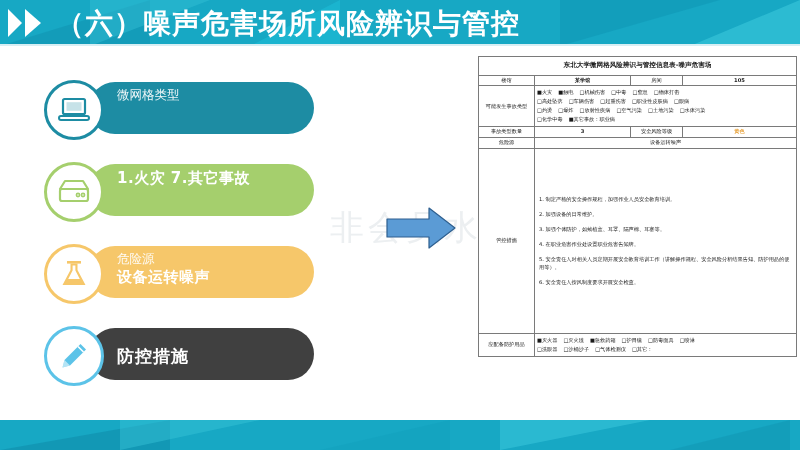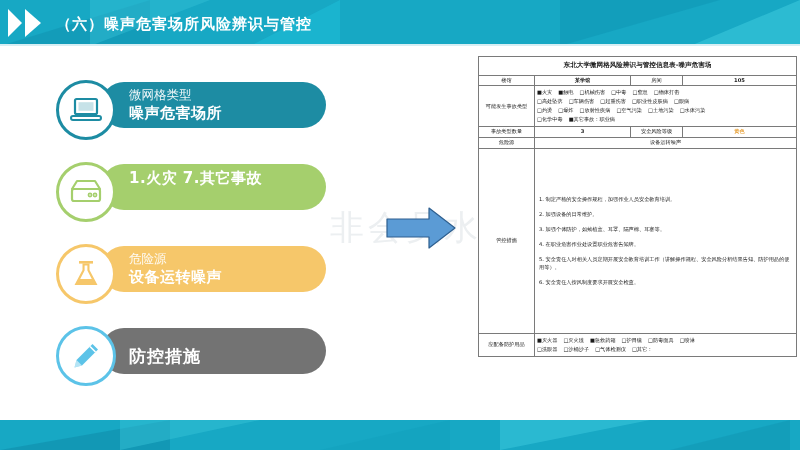--- a/index.html
+++ b/index.html
@@ -20,34 +20,34 @@
   .b4{border-right:160px solid transparent;border-top:46px solid #0e93b2;left:560px;top:0;}
   .b5{border-left:110px solid transparent;border-bottom:46px solid #46d2e4;left:690px;top:0;}
   .banner-underline{position:absolute;left:0;top:44px;width:800px;height:2px;background:#d7eef3;}
 
   .logo{position:absolute;left:8px;top:9px;width:40px;height:28px;}
   .logo .lt{position:absolute;width:0;height:0;border-top:14px solid transparent;border-bottom:14px solid transparent;border-left:14px solid #ffffff;left:0;top:0;}
   .logo .rt{position:absolute;width:0;height:0;border-top:14px solid transparent;border-bottom:14px solid transparent;border-left:16px solid #ffffff;left:17px;top:0;}
 
   .title{
     position:absolute;left:56px;top:6px;height:36px;line-height:36px;
-    color:#ffffff;font-size:15px;font-weight:bold;letter-spacing:1px;white-space:nowrap;
+    color:#ffffff;font-size:28px;font-weight:bold;letter-spacing:1px;white-space:nowrap;
   }
 
   
   .footband{position:absolute;left:0;top:420px;width:800px;height:30px;background:#17a8c4;overflow:hidden;}
   .footband .tri{position:absolute;width:0;height:0;opacity:.45;}
   .f1{border-left:170px solid transparent;border-bottom:30px solid #0d86a4;left:0;top:0;}
   .f2{border-right:140px solid transparent;border-top:30px solid #39c6da;left:120px;top:0;}
   .f3{border-left:130px solid transparent;border-bottom:30px solid #11a0bd;left:320px;top:0;}
   .f4{border-right:150px solid transparent;border-top:30px solid #43cfe2;left:500px;top:0;}
   .f5{border-left:120px solid transparent;border-bottom:30px solid #0f93b0;left:670px;top:0;}
 
   
-  .card{position:absolute;height:46px;border-radius:28px;left:101px;width:225px;}
+  .card{position:absolute;height:52px;border-radius:28px;left:89px;width:225px;}
   .card .body{position:absolute;inset:0;border-radius:28px;}
   .card .circle{
     position:absolute;left:-45px;top:-2px;width:60px;height:60px;border-radius:50%;
     background:#ffffff;border:3px solid currentColor;box-sizing:border-box;
   }
   .card .txt{position:absolute;left:28px;top:4px;right:8px;}
   .card .lbl{font-size:12.5px;line-height:17px;color:#ffffff;opacity:.92;}
   .card .val{font-size:15px;line-height:21px;color:#ffffff;font-weight:bold;letter-spacing:.5px;}
   .card .val.single{font-size:17px;line-height:48px;letter-spacing:1px;}
 
@@ -100,21 +100,20 @@
       <div class="rt"></div>
     </div>
     <div class="title">（六）噪声危害场所风险辨识与管控</div>
   </div>
   <div class="banner-underline"></div>
 
   <div class="card c1">
     <div class="body" style="background: rgb(29, 140, 163);">
       <div class="txt">
         <div class="lbl">微网格类型</div>
-        <div class="val">噪声危害场所</div>
       </div>
     </div>
     <div class="circle" style="color: rgb(29, 140, 163);">
       <svg class="ico" width="32" height="26" viewBox="0 0 32 26">
         <rect x="5" y="2" width="22" height="15" rx="1.5" fill="none" stroke="currentColor" stroke-width="2.2"></rect>
         <rect x="8.5" y="5.2" width="15" height="8.6" fill="currentColor" opacity="0.25"></rect>
         <rect x="1" y="19" width="30" height="4" rx="2" fill="none" stroke="currentColor" stroke-width="2"></rect>
       </svg>
     </div>
   </div>
@@ -145,21 +144,21 @@
     <div class="circle" style="color: rgb(246, 199, 106);">
       <svg class="ico" width="30" height="30" viewBox="0 0 30 30">
         <rect x="8" y="2" width="14" height="2.6" fill="currentColor"></rect>
         <path d="M11.5 4.6 L11.5 11 L3.5 26 L26.5 26 L18.5 11 L18.5 4.6 Z" fill="currentColor"></path>
         <path d="M13.6 6.4 L13.6 11.6 L9.2 20 L20.8 20 L16.4 11.6 L16.4 6.4 Z" fill="#ffffff"></path>
       </svg>
     </div>
   </div>
 
   <div class="card c4">
-    <div class="body" style="background: #737373;">
+    <div class="body" style="background: #404040;">
       <div class="txt">
         <div class="val single">防控措施</div>
       </div>
     </div>
     <div class="circle" style="color: rgb(92, 195, 232);">
       <svg class="ico" width="30" height="30" viewBox="0 0 30 30">
         <path d="M21.5 3 L27 8.5 L11 24.5 L3.5 26.5 L5.5 19 Z" fill="currentColor"></path>
         <path d="M5.5 19 L11 24.5 L3.5 26.5 Z" fill="#ffffff" opacity="0.55"></path>
         <path d="M19 5.5 L24.5 11" stroke="#ffffff" stroke-width="1.6" fill="none"></path>
       </svg>

